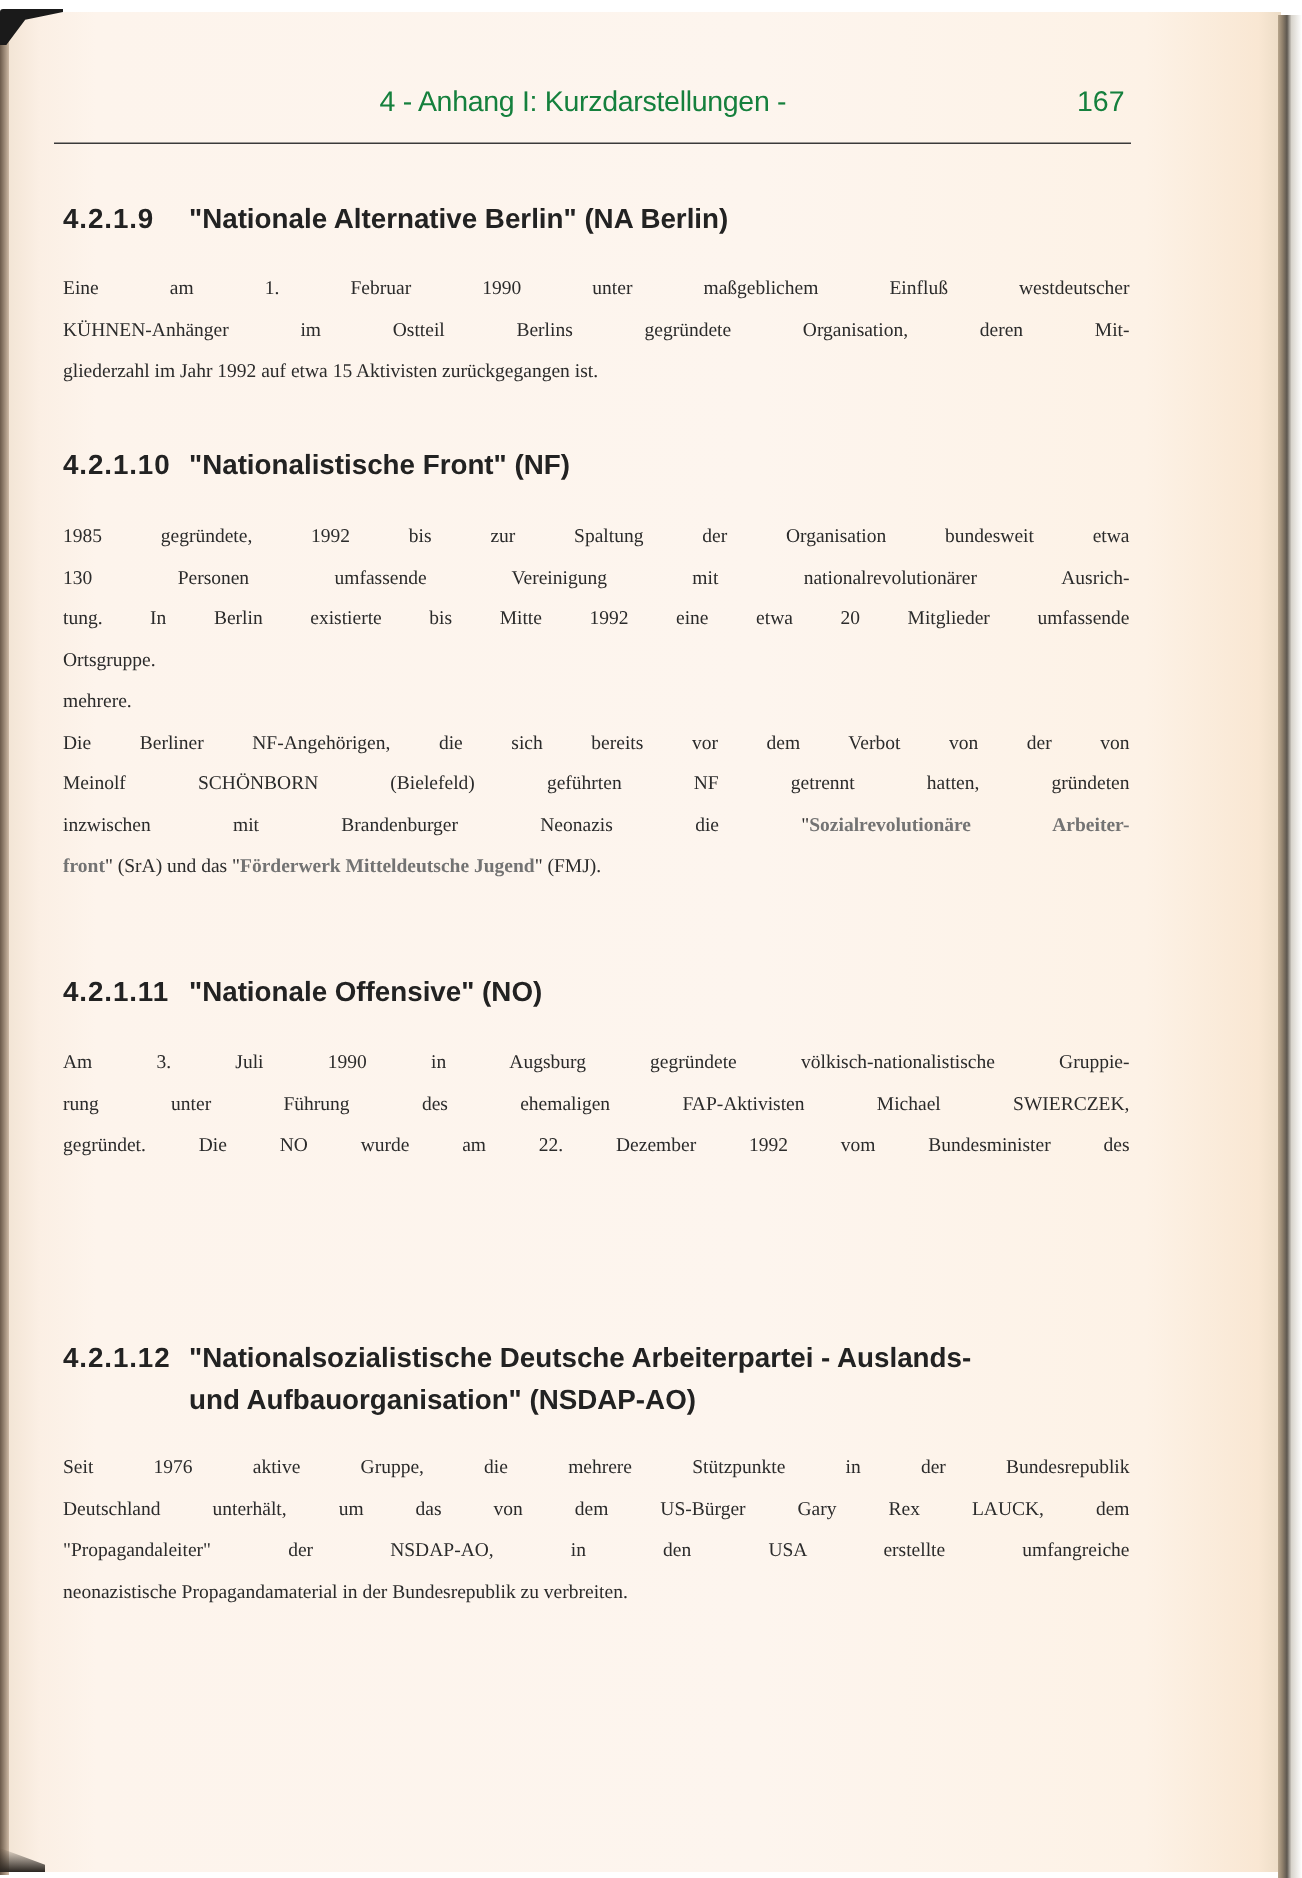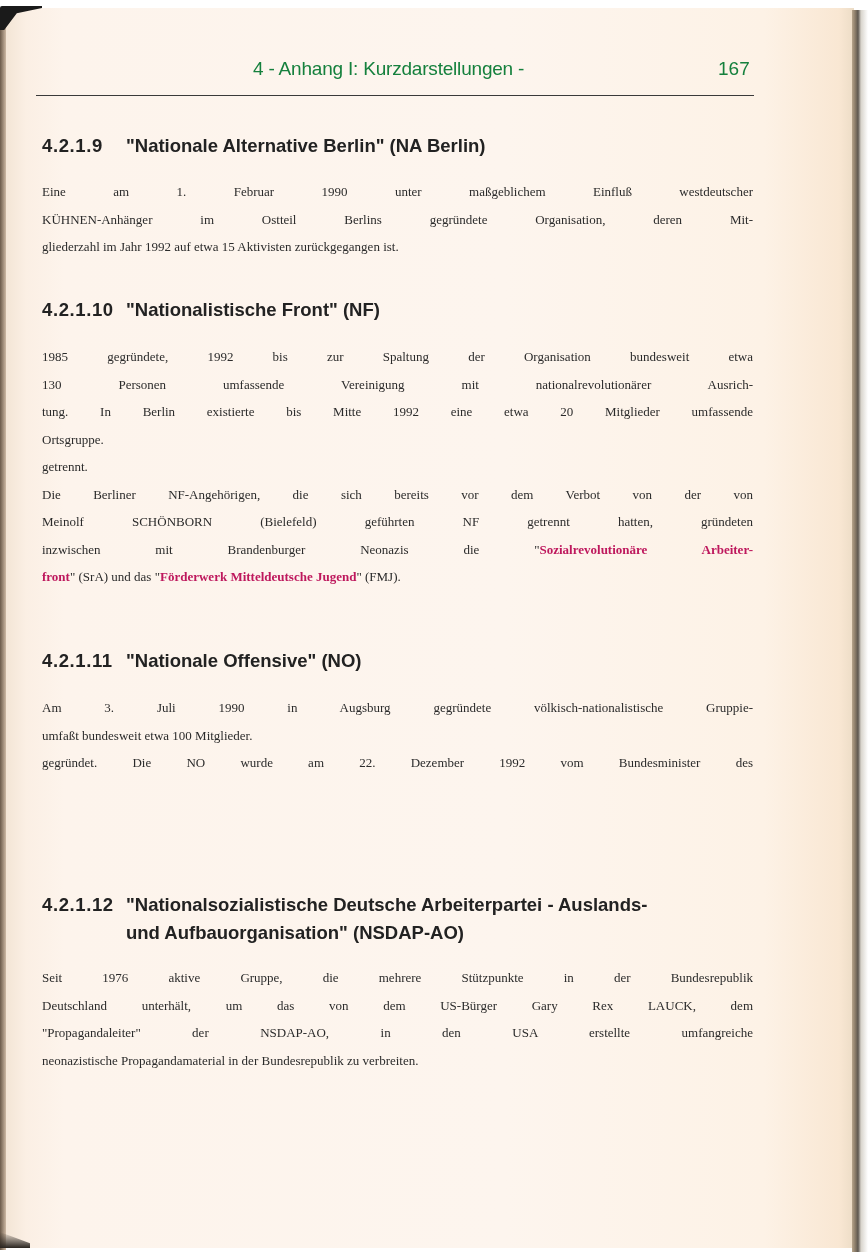--- a/index.html
+++ b/index.html
@@ -62,21 +62,21 @@
   .heading.two-line .ttl { display: inline-block; vertical-align: top; line-height: 28px; white-space: normal; width: 560px; }
   .heading.two-line .num { vertical-align: top; line-height: 28px; }
 
   .para {
     position: absolute; left: 0; width: 711px;
     font-size: 13px; line-height: 27.5px;
     text-align: justify; text-align-last: left;
     color: #2b2b2b;
     font-family: Liberation Serif, serif;
   }
-  .para b { color: #be185d; }
+  .para b { color: #737373; }
   .line { display: block; text-align: justify; text-align-last: justify; }
   .line.last { text-align-last: left; }
 </style>
 </head>
 <body>
 
 <div class="scan">
   <div class="page"></div>
   <div class="left-edge"></div>
   <div class="corner-shadow"></div>
@@ -101,33 +101,33 @@
     </div>
 
     <div class="heading" style="top:299px;">
       <span class="num">4.2.1.10</span><span class="ttl">"Nationalistische Front" (NF)</span>
     </div>
     <div class="para" style="top:343px;">
       <span class="line">1985 gegründete, 1992 bis zur Spaltung der Organisation bundesweit etwa</span>
       <span class="line">130 Personen umfassende Vereinigung mit nationalrevolutionärer Ausrich-</span>
       <span class="line">tung. In Berlin existierte bis Mitte 1992 eine etwa 20 Mitglieder umfassende</span>
       <span class="line last">Ortsgruppe.</span>
-      <span class="line last">getrennt.</span>
+      <span class="line last">mehrere.</span>
       <span class="line">Die Berliner NF-Angehörigen, die sich bereits vor dem Verbot von der von</span>
       <span class="line">Meinolf SCHÖNBORN (Bielefeld) geführten NF getrennt hatten, gründeten</span>
       <span class="line"><span>inzwischen mit Brandenburger Neonazis die "</span><b>Sozialrevolutionäre Arbeiter-</b></span>
       <span class="line last"><b>front</b><span>" (SrA) und das "</span><b>Förderwerk Mitteldeutsche Jugend</b><span>" (FMJ).</span></span>
     </div>
 
     <div class="heading" style="top:650px;">
       <span class="num">4.2.1.11</span><span class="ttl">"Nationale Offensive" (NO)</span>
     </div>
     <div class="para" style="top:694px;">
       <span class="line">Am 3. Juli 1990 in Augsburg gegründete völkisch-nationalistische Gruppie-</span>
-      <span class="line last">umfaßt bundesweit etwa 100 Mitglieder.</span>
+      <span class="line">rung unter Führung des ehemaligen FAP-Aktivisten Michael SWIERCZEK,</span>
       <span class="line">gegründet. Die NO wurde am 22. Dezember 1992 vom Bundesminister des</span>
     </div>
 
     <div class="heading two-line" style="top:891px;">
       <span class="num">4.2.1.12</span><span class="ttl"><span style="display:block">"Nationalsozialistische Deutsche Arbeiterpartei - Auslands-</span><span style="display:block">und Aufbauorganisation" (NSDAP-AO)</span></span>
     </div>
     <div class="para" style="top:964px;">
       <span class="line">Seit 1976 aktive Gruppe, die mehrere Stützpunkte in der Bundesrepublik</span>
       <span class="line">Deutschland unterhält, um das von dem US-Bürger Gary Rex LAUCK, dem</span>
       <span class="line">"Propagandaleiter" der NSDAP-AO, in den USA erstellte umfangreiche</span>

